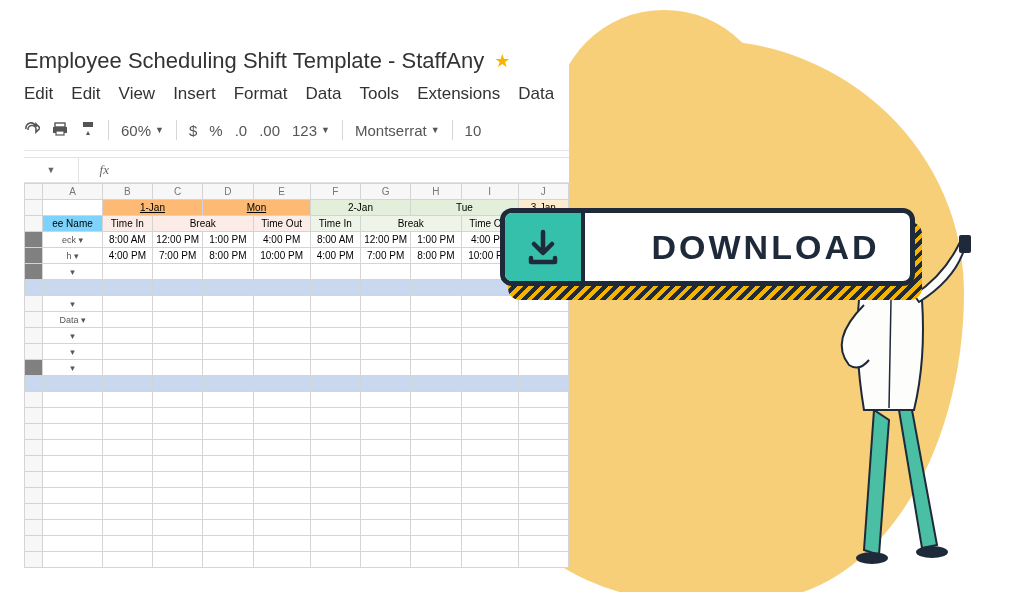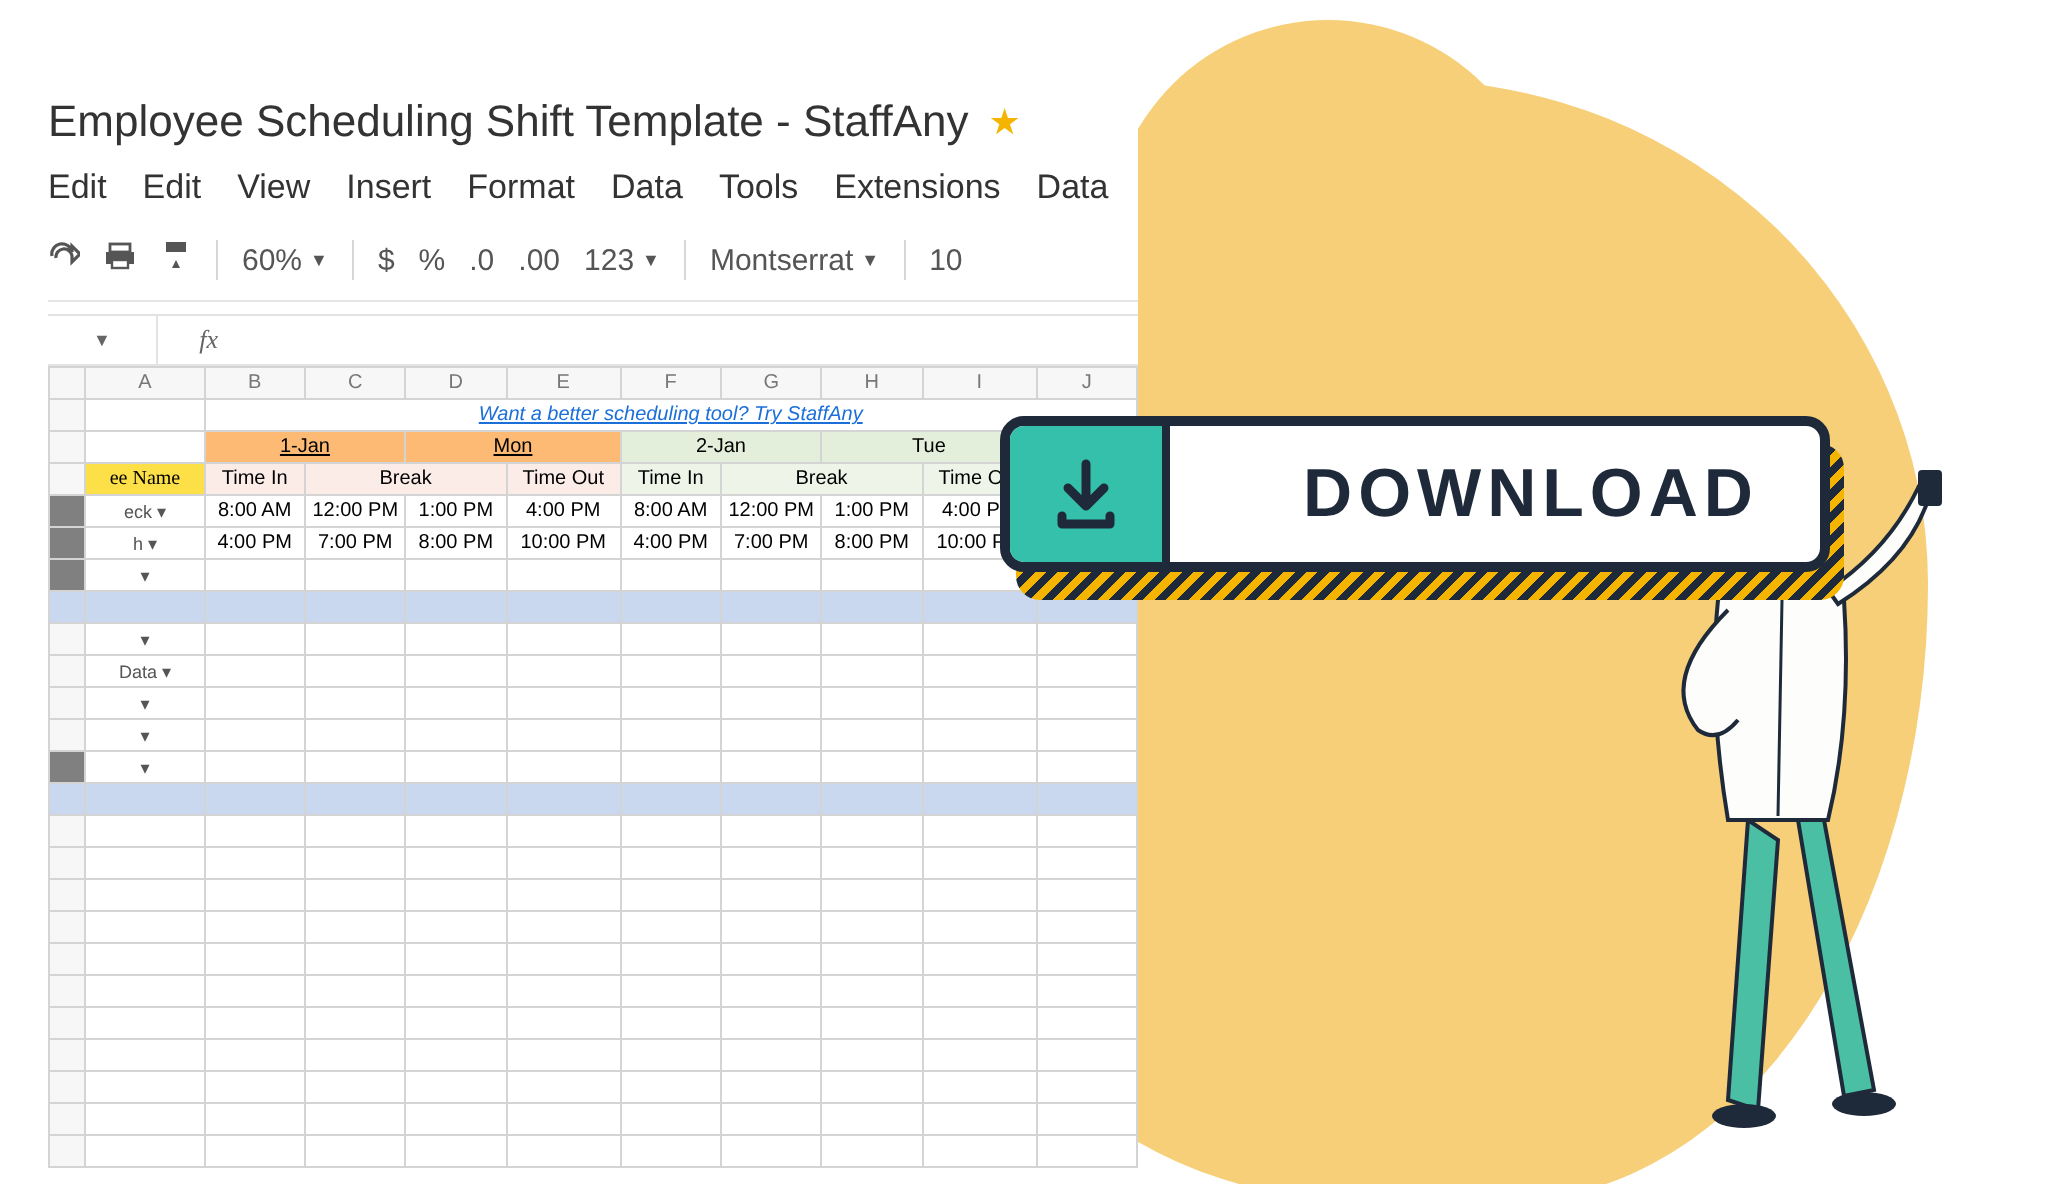--- a/index.html
+++ b/index.html
@@ -132,21 +132,21 @@
     text-decoration: underline;
     text-align: left;
     padding-left:4px;
   }
   .date-a { background: #fdba74; font-weight: bold; text-decoration: underline; }
   .date-b { background: #e3eedb; font-weight: bold; }
   .date-c { background: #fcebcd; font-weight: bold; }
   .subhdr-a { background: #fbece8; }
   .subhdr-b { background: #eef5e8; }
   .subhdr-c { background: #fef4df; }
-  .namecol { background: #fde047; font-weight: bold; text-align:right; padding-right:3px;font-family:Liberation Serif, serif;}
+  .namecol { background: #7dd3fc; font-weight: bold; text-align:right; padding-right:3px;}
   .bluerow td { background: #c9d8ef; }
   .emp-dd { font-size:9px; color:#555; text-align:right; padding-right:2px;margin-top:17px;}
   
   .dl-btn {
     position: absolute;
     left: 500px;
     top: 208px;
     width: 420px;
     height: 82px;
     z-index: 3;
@@ -305,25 +305,20 @@
       <th class="col-hdr">E</th>
       <th class="col-hdr">F</th>
       <th class="col-hdr">G</th>
       <th class="col-hdr">H</th>
       <th class="col-hdr">I</th>
       <th class="col-hdr">J</th>
     </tr>
     <tr>
       <td class="rownum"></td>
           <td></td>
-      <td colspan="9" class="promo-link">Want a better scheduling tool? Try StaffAny</td>
-    </tr>
-    <tr>
-      <td class="rownum"></td>
-          <td></td>
       <td class="date-a" colspan="2">1-Jan</td>
       <td class="date-a" colspan="2">Mon</td>
       <td class="date-b" colspan="2">2-Jan</td>
       <td class="date-b" colspan="2">Tue</td>
       <td class="date-c">3-Jan</td>
     </tr>
     <tr>
       <td class="rownum"></td>
       <td class="namecol">ee Name</td>
       <td class="subhdr-a">Time In</td>

